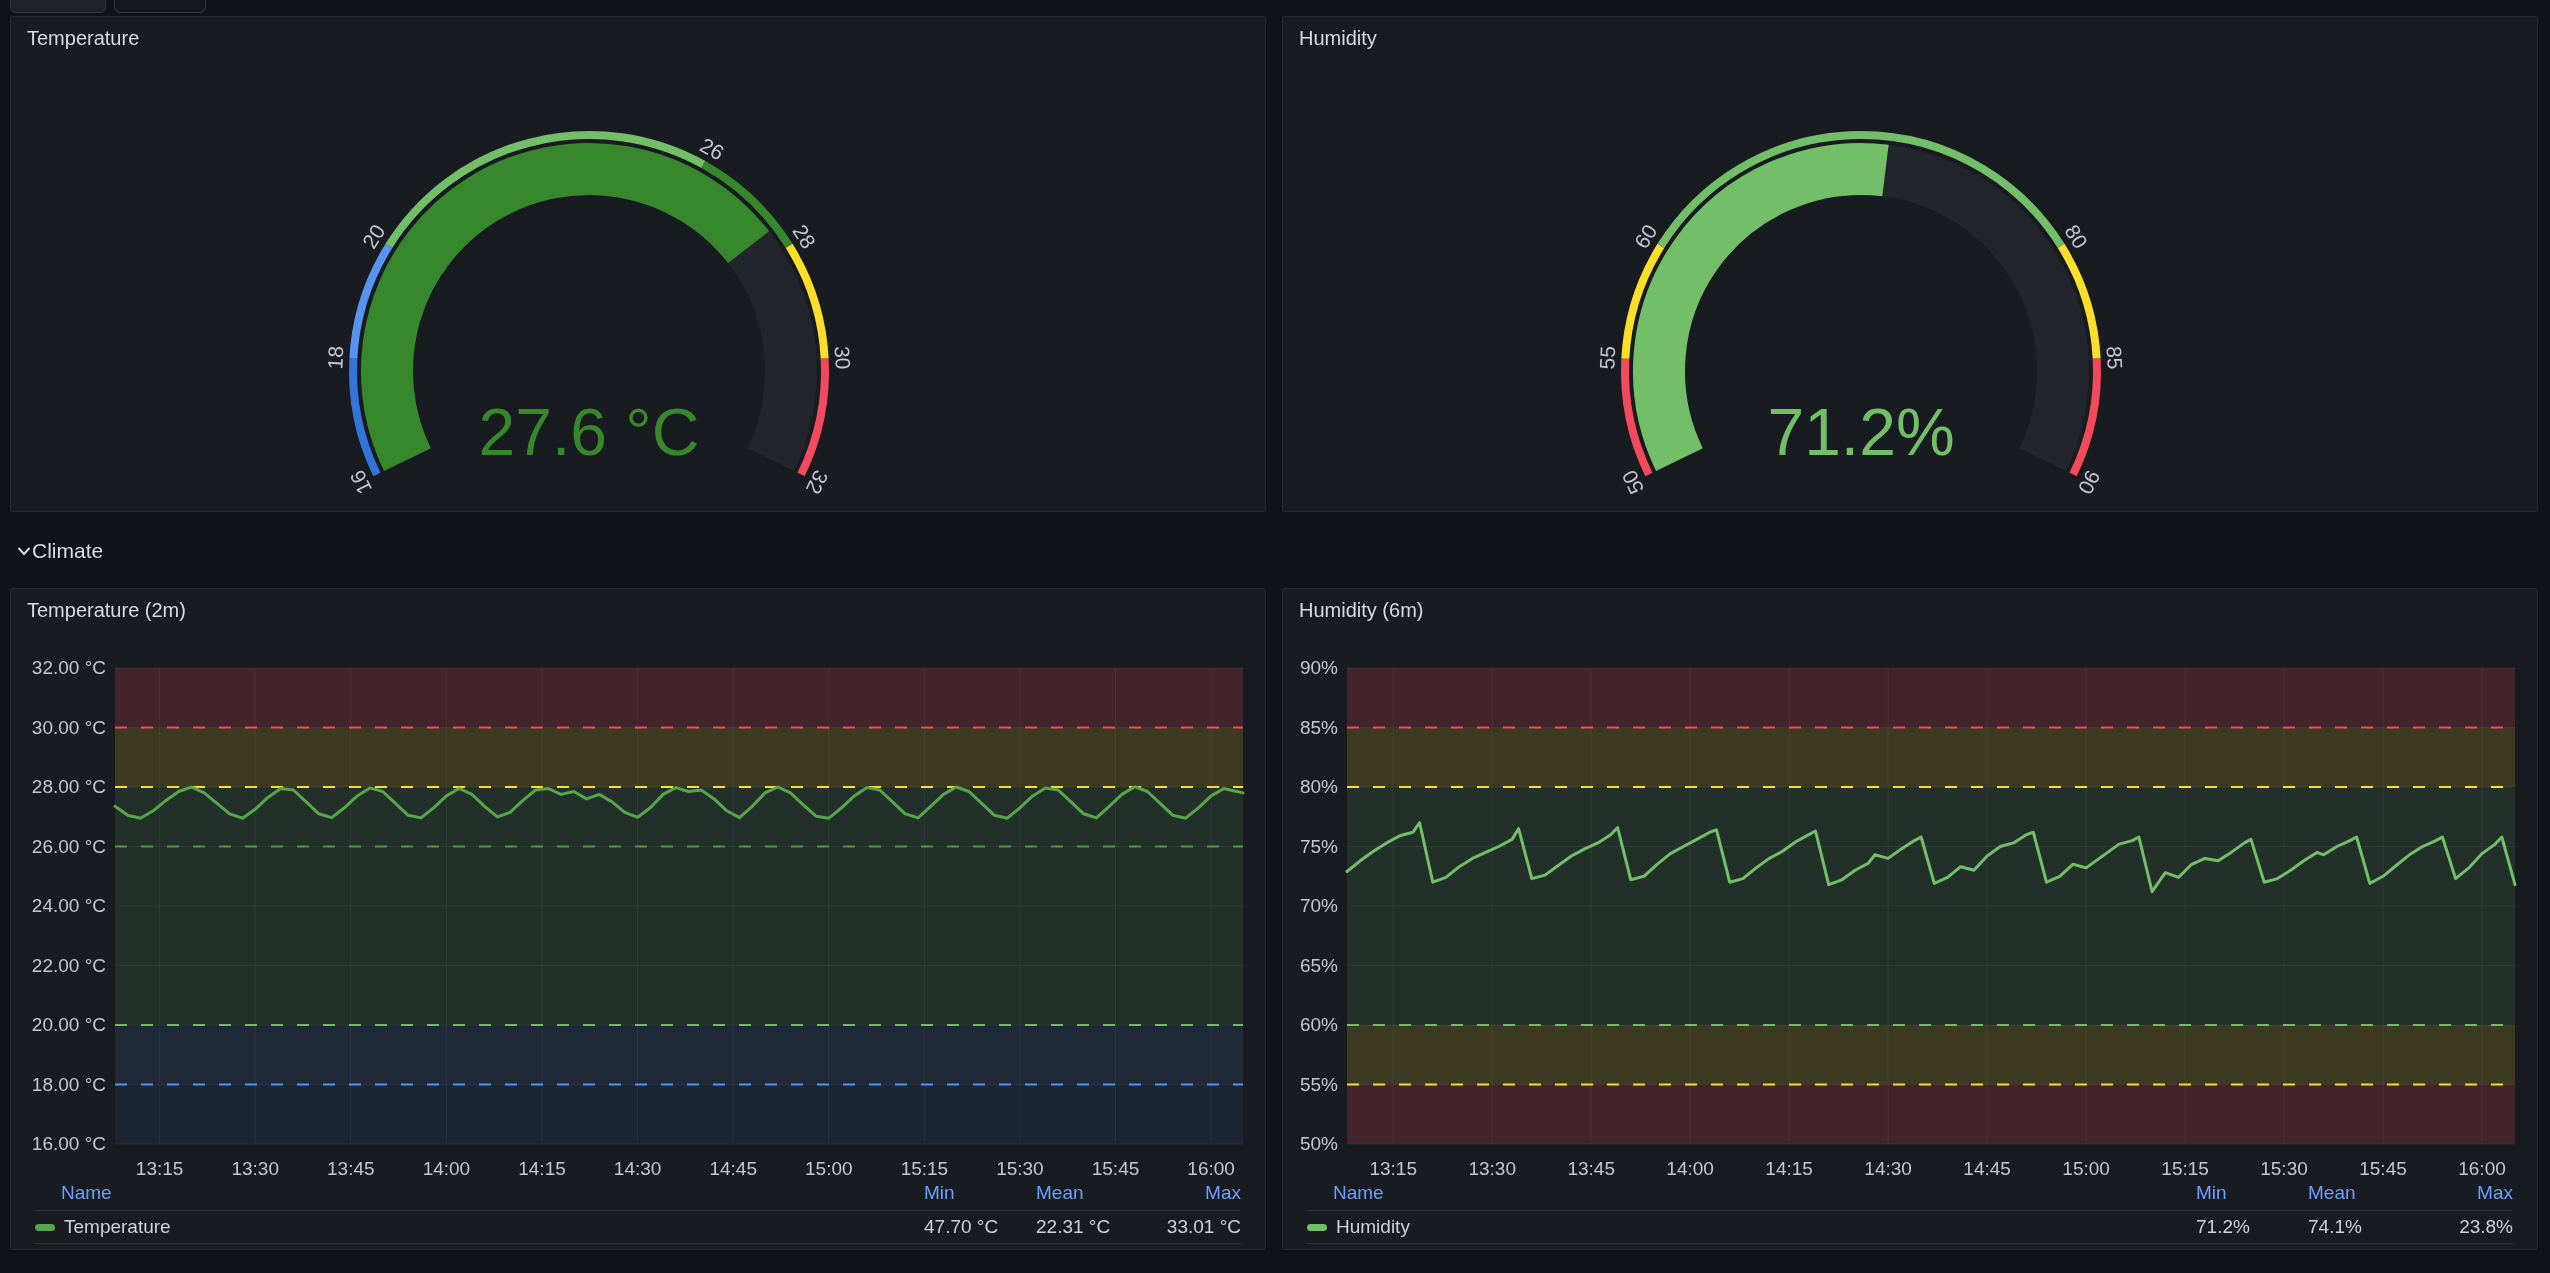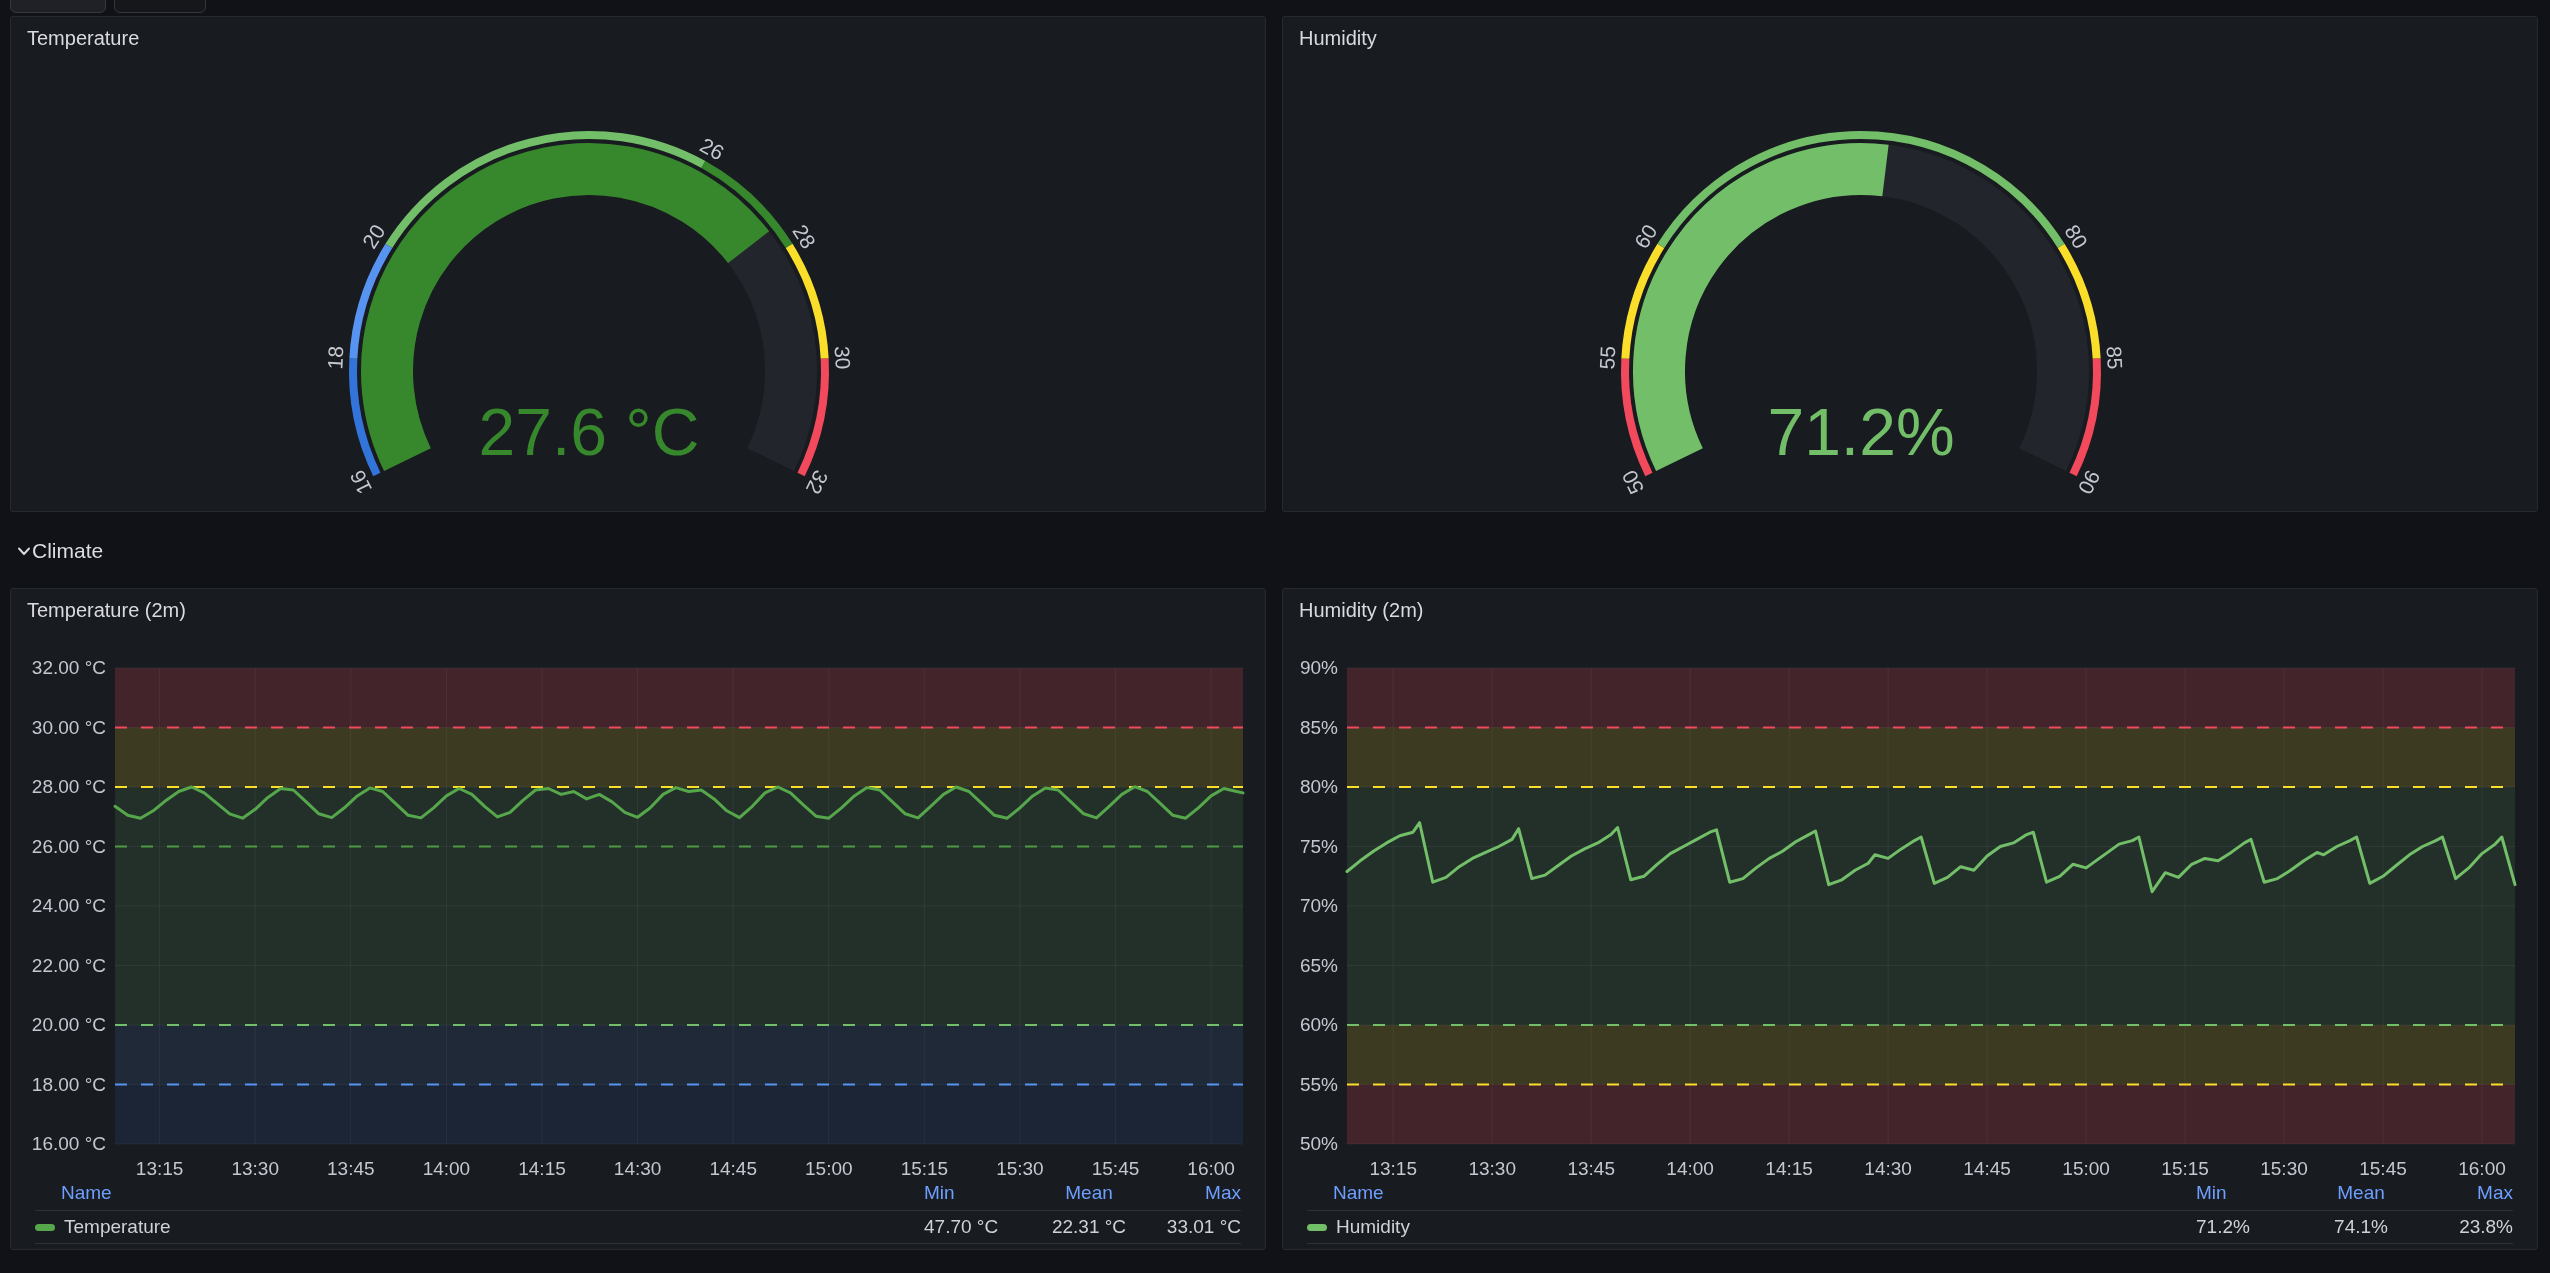--- a/index.html
+++ b/index.html
@@ -10,21 +10,21 @@
   svg.fill{position:absolute;left:0;top:0}
   .gauge-value{position:absolute;transform:translateX(-50%);font-size:66px;font-weight:400;white-space:nowrap}
   .vbox{position:absolute;top:-20px;height:33px;border:1px solid #34383D;border-radius:6px;box-sizing:border-box}
   .row-header{position:absolute;left:16px;top:538px;height:26px;display:flex;align-items:center;gap:0;
               color:#DCDDE2;font-size:21px;font-weight:500;cursor:pointer}
   .ts-legend{position:absolute;left:24px;right:24px;top:593px;font-size:19px}
   .lg-head{display:flex;align-items:center;height:22px;color:#6E9FFF;font-weight:400}
   .lg-head .n{margin-left:26px;cursor:pointer}
   .sp{flex:1}
   .c-min{width:112px;}
-  .c-mean{width:106px;text-align:center}
+  .c-mean{width:106px;text-align:left}
   .c-max{width:99px;text-align:right}
   .lg-row{display:flex;align-items:center;height:32px;margin-top:6px;color:#D0D1D9;
           border-top:1px solid rgba(204,204,220,0.12);border-bottom:1px solid rgba(204,204,220,0.12)}
   .swatch{width:20px;height:7px;border-radius:4px;margin-right:9px}
   .series-name{cursor:pointer}
 </style>
 </head>
 <body>
 
 <div class="vbox" style="left:10px;width:96px;background:#1F2126"></div>
@@ -203,21 +203,21 @@
       <text x="407.1" y="586" text-anchor="middle" fill="#C6C7D1" font-size="19">14:00</text>
       <text x="506.1" y="586" text-anchor="middle" fill="#C6C7D1" font-size="19">14:15</text>
       <text x="605.1" y="586" text-anchor="middle" fill="#C6C7D1" font-size="19">14:30</text>
       <text x="704.1" y="586" text-anchor="middle" fill="#C6C7D1" font-size="19">14:45</text>
       <text x="803.1" y="586" text-anchor="middle" fill="#C6C7D1" font-size="19">15:00</text>
       <text x="902.1" y="586" text-anchor="middle" fill="#C6C7D1" font-size="19">15:15</text>
       <text x="1001.0" y="586" text-anchor="middle" fill="#C6C7D1" font-size="19">15:30</text>
       <text x="1100.0" y="586" text-anchor="middle" fill="#C6C7D1" font-size="19">15:45</text>
       <text x="1199.0" y="586" text-anchor="middle" fill="#C6C7D1" font-size="19">16:00</text>
     </svg>
-  <div class="panel-title">Humidity (2m)</div>
+  <div class="panel-title">Humidity (6m)</div>
   <div class="ts-legend">
     <div class="lg-head">
       <span class="n">Name</span>
       <span class="sp"></span>
       <span class="c-min">Min</span>
       <span class="c-mean">Mean</span>
       <span class="c-max">Max</span>
     </div>
     <div class="lg-row">
       <span class="swatch" style="background: rgb(115, 191, 105);"></span>

